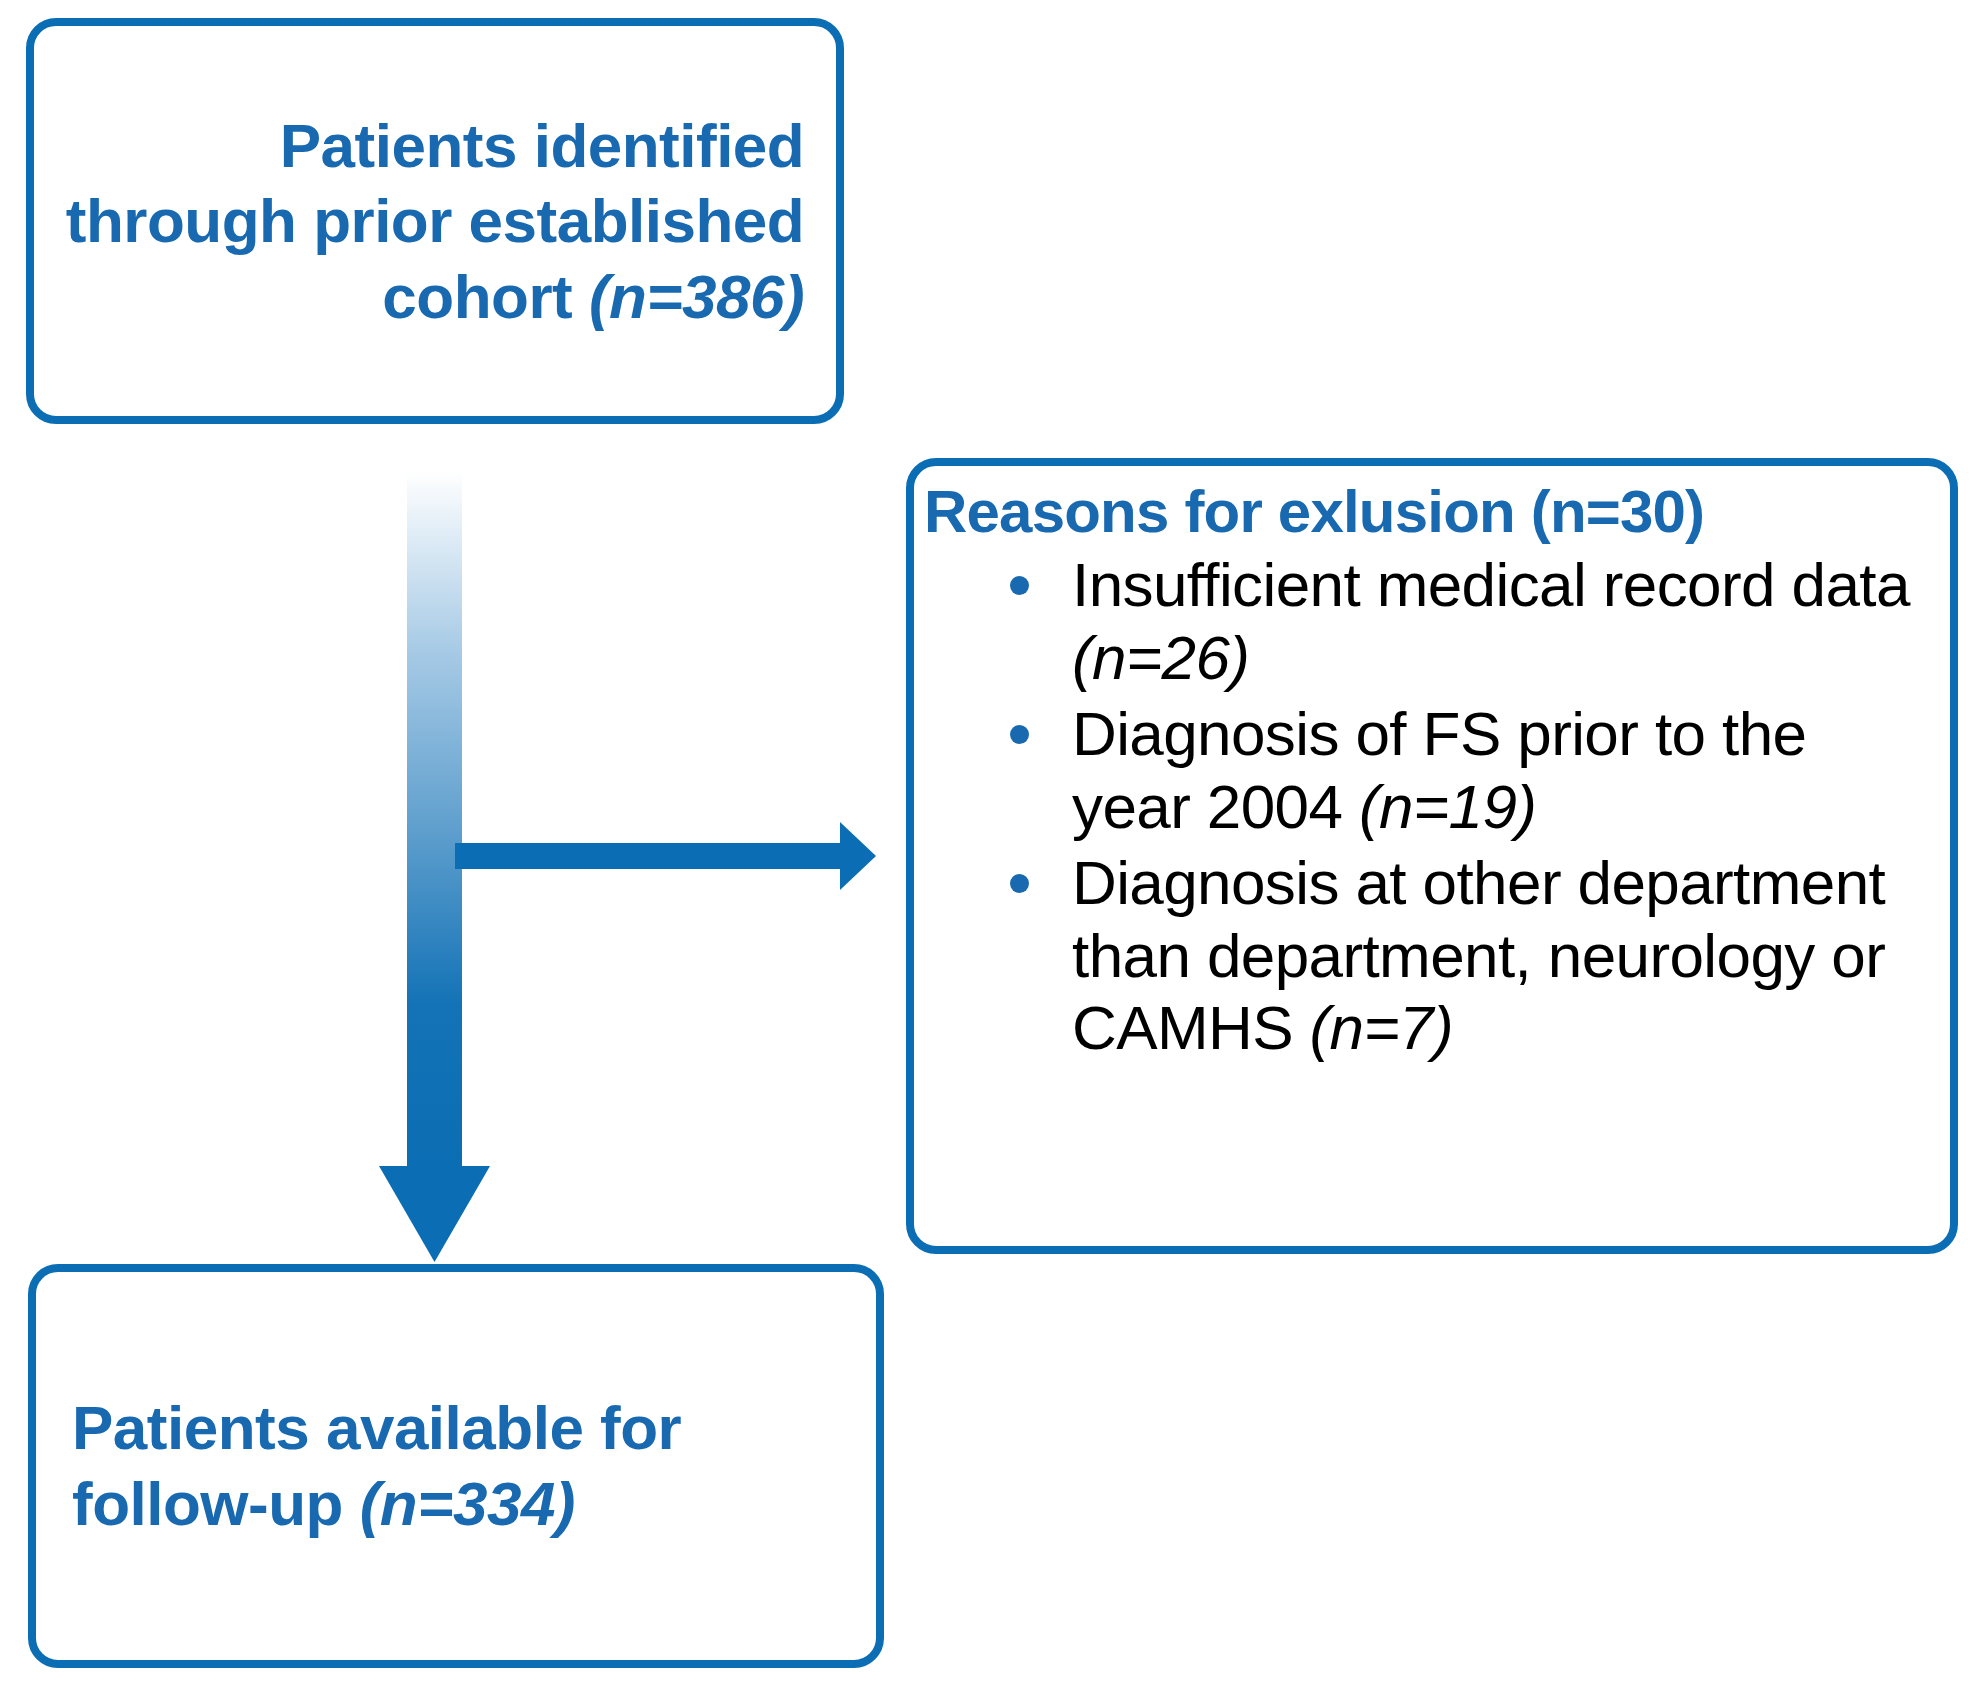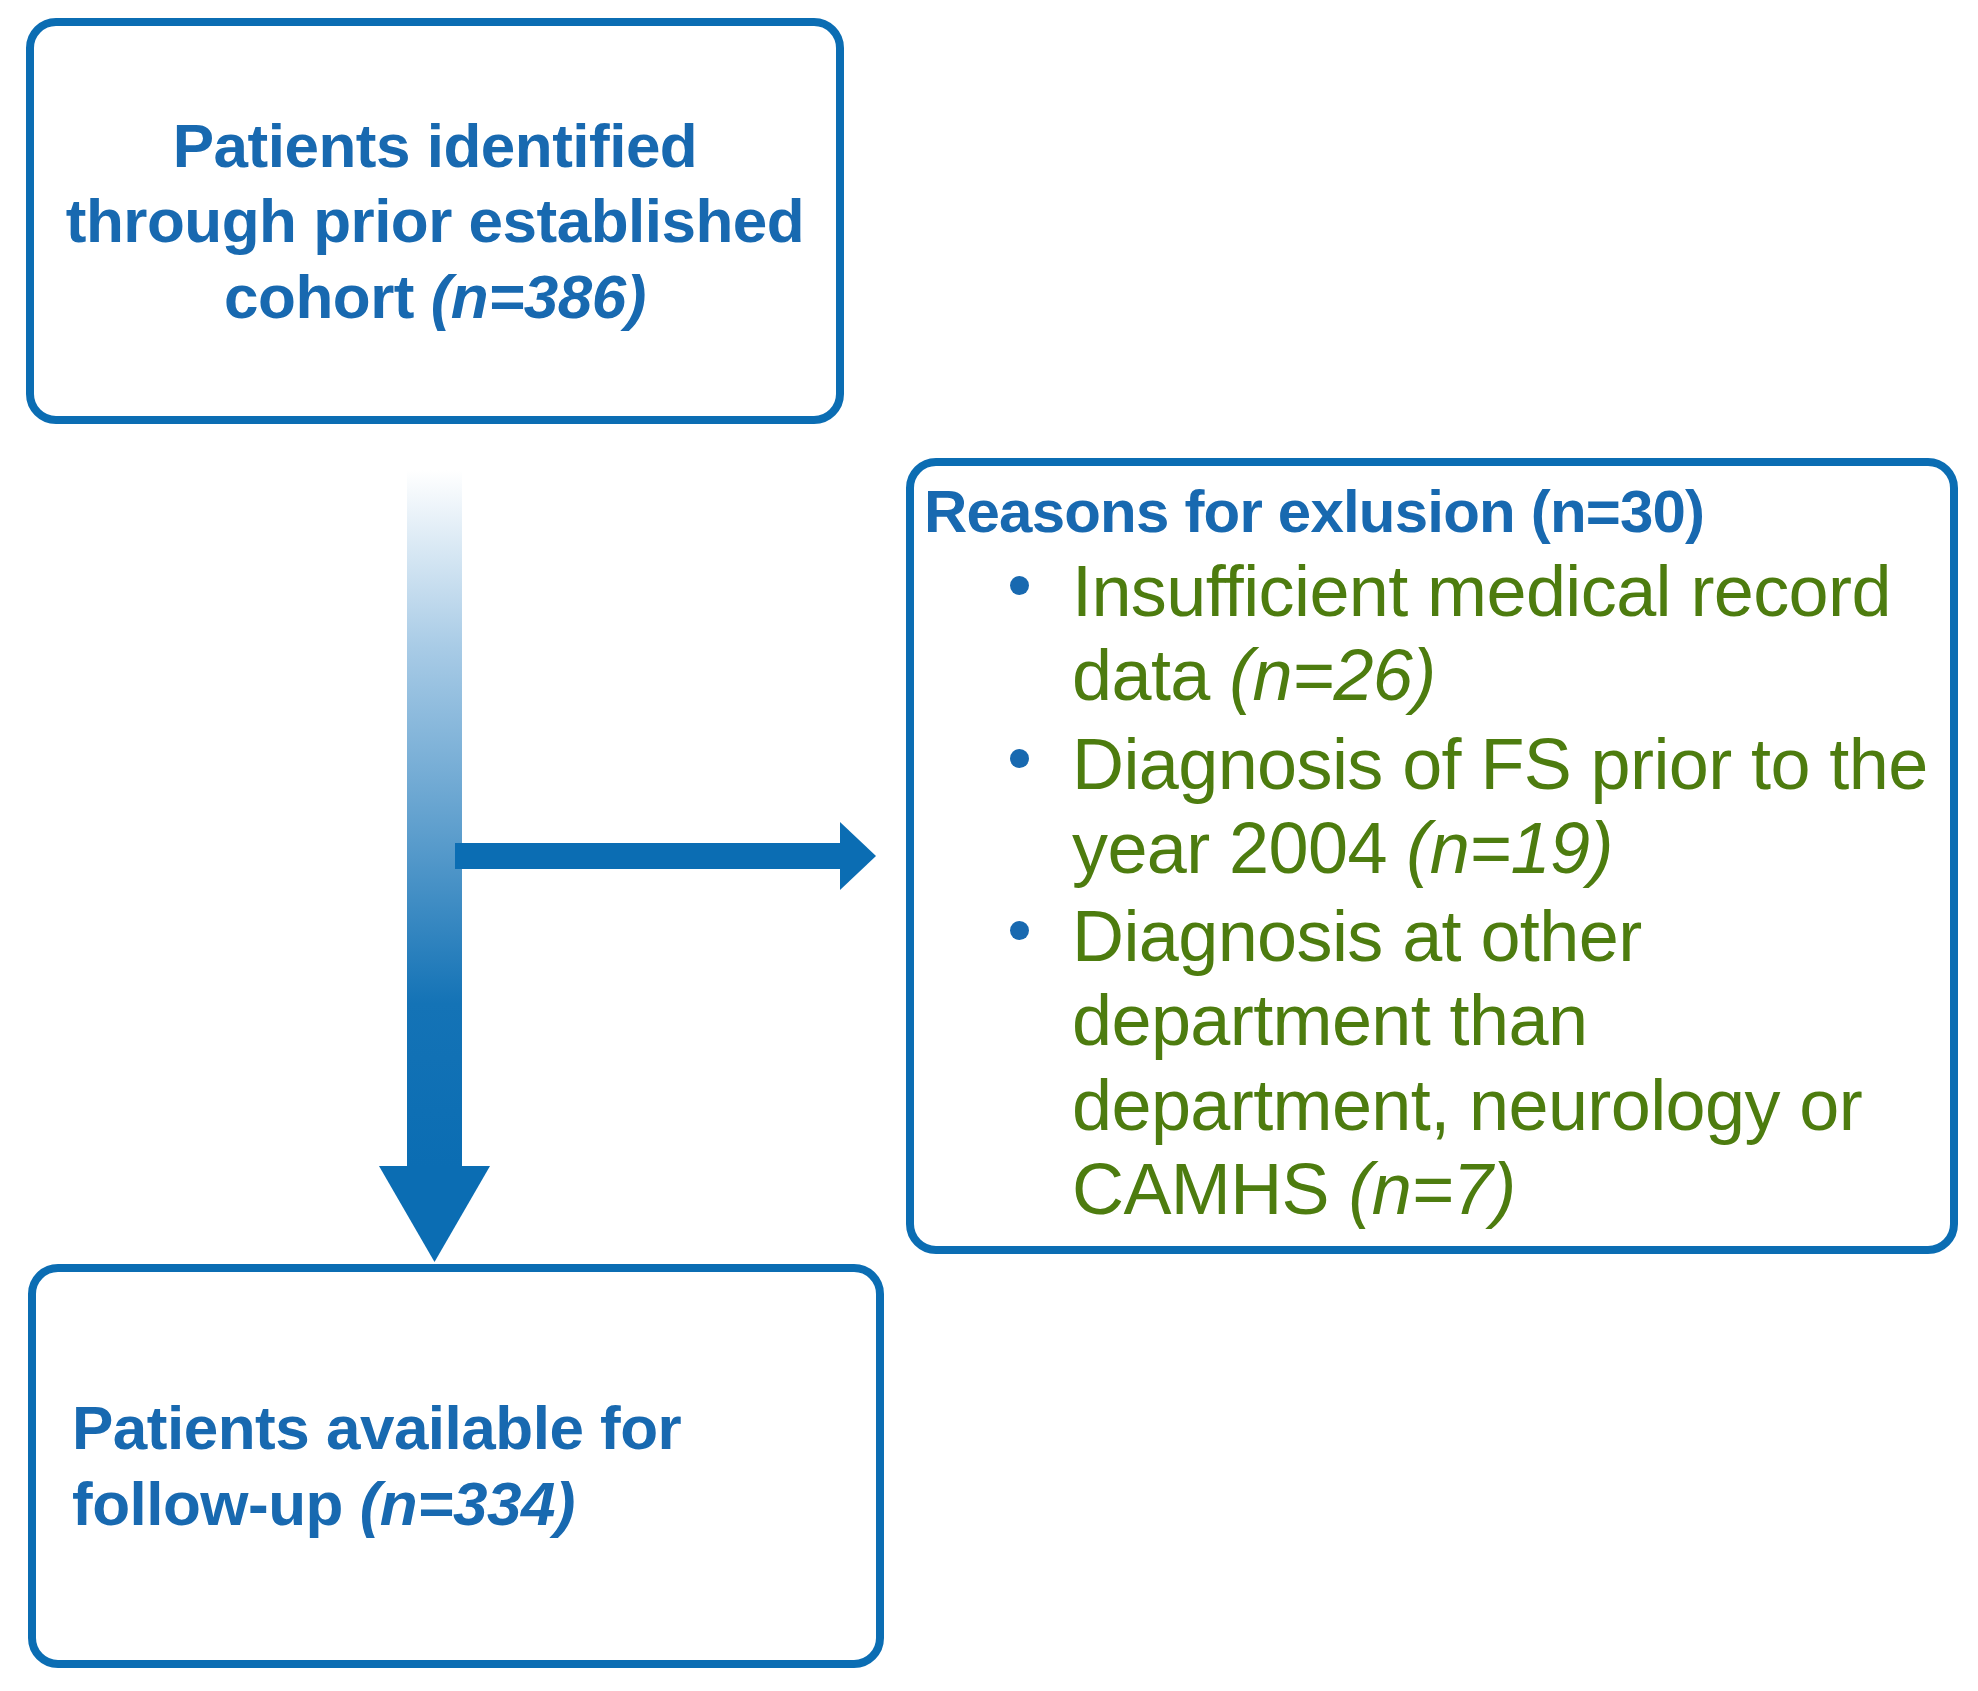--- a/index.html
+++ b/index.html
@@ -44,21 +44,21 @@
   
   #node-identified {
     left: 26px;
     top: 18px;
     width: 818px;
     height: 406px;
     align-items: center;
     justify-content: center;
   }
   #node-identified .node-text {
-    text-align: center;
+    text-align: right;
     font-size: 62px;
     font-weight: bold;
     line-height: 1.22;
     color: #1869B0;
     letter-spacing: -0.5px;
     padding: 0 14px;
   }
 
   
   #node-followup {
@@ -98,22 +98,22 @@
     letter-spacing: -0.8px;
     white-space: nowrap;
   }
   #node-exclusion .excl-list {
     list-style: none;
     margin: 4px 0 0 0;
     padding: 0 0 0 78px;
   }
   #node-exclusion .excl-item {
     position: relative;
-    font-size: 72px;
-    color: #4d7c0f;
+    font-size: 62px;
+    color: #000000;
     line-height: 1.17;
     letter-spacing: -0.6px;
     margin: 0 0 4px 0;
     padding-left: 70px;
   }
   #node-exclusion .excl-item .bullet-dot {
     position: absolute;
     left: 8px;
     top: 27px;
     width: 19px;

